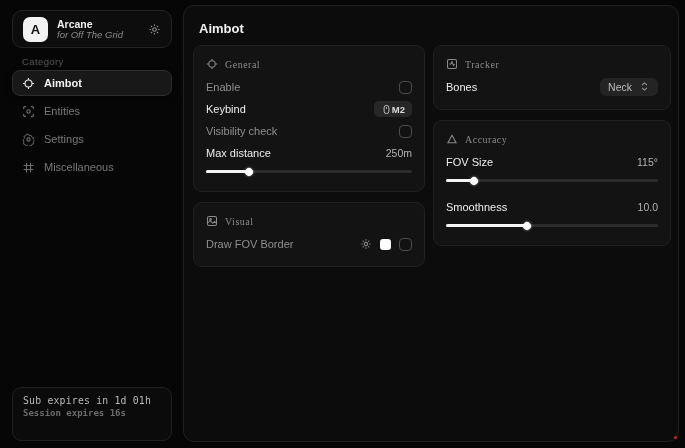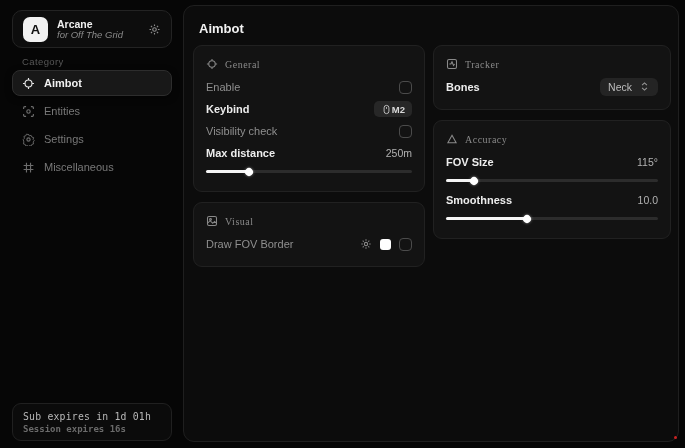--- a/index.html
+++ b/index.html
@@ -43,21 +43,21 @@
   .nav-item .nicon { display:flex; color:#6d6d6d; }
   .nav-item.selected {
     background:#181818; border-color:#2d2d2d; color:#f1f1f1; font-weight:600;
     box-shadow:0 2px 6px rgba(0,0,0,.5);
   }
   .nav-item.selected .nicon { color:#e8e8e8; }
 
   .sidebar-footer {
     position:absolute; left:4px; bottom:7px; width:160px;
     border:1px solid #202020; border-radius:9px; background:#0b0b0b;
-    padding:7px 10px 6px;
+    padding:7px 10px 22px;
   }
   .footer-line1 { font-size:9.8px; color:#b9b9b9; letter-spacing:.2px; }
   .footer-line2 { font-size:9px; color:#6b6b6b; font-weight:bold; margin-top:2px; }
 
   
   .main-panel {
     position:absolute; left:183px; top:5px; width:496px; height:437px;
     background:#0c0c0c; border:1px solid #1f1f1f; border-radius:11px;
   }
   .main-title { position:absolute; left:15px; top:15px; font-size:13px; font-weight:bold; color:#f2f2f2; }
@@ -74,21 +74,21 @@
     display:flex; align-items:center; gap:7px; height:18px; margin-bottom:3px;
     font-family:Liberation Serif, serif; font-size:10px; color:#8a8a8a; letter-spacing:.5px;
   }
   .card-header .cicon { display:flex; color:#8a8a8a; }
 
   .row {
     display:flex; align-items:center; justify-content:space-between;
     height:22px; font-size:11px;
   }
   .row .lbl-dim { color:#8f8f8f; }
-  .row .lbl-bright { color:#ededed; font-weight:700; }
+  .row .lbl-bright { color:#ededed; font-weight:400; }
   .row .val { color:#b2b2b2; font-size:10.5px; }
   .row-right { display:flex; align-items:center; gap:8px; }
 
   .checkbox {
     width:13px; height:13px; border:1.5px solid #4b4b4b; border-radius:4px;
     background:transparent; cursor:pointer;
   }
   .swatch { width:11px; height:11px; border-radius:3px; cursor:pointer; }
   .row-gear { color:#8a8a8a; display:flex; cursor:pointer; }
 
@@ -307,21 +307,21 @@
       <div class="row">
         <span class="lbl-bright">FOV Size</span>
         <span class="val">115°</span>
       </div>
       <div class="slider">
         <div class="slider-track"></div>
         <div class="slider-fill" style="width: 13%;"></div>
         <div class="slider-handle" style="left: 13%;"></div>
       </div>
 
-      <div class="row" style="margin-top:3px;text-align:right;">
+      <div class="row" style="margin-top:10px;text-align:right;">
         <span class="lbl-bright">Smoothness</span>
         <span class="val">10.0</span>
       </div>
       <div class="slider">
         <div class="slider-track"></div>
         <div class="slider-fill" style="width: 38%;"></div>
         <div class="slider-handle" style="left: 38%;"></div>
       </div>
     </div>
   </div>

